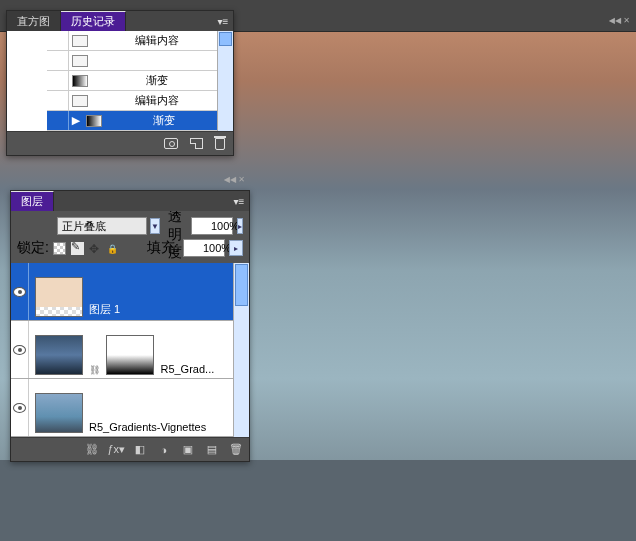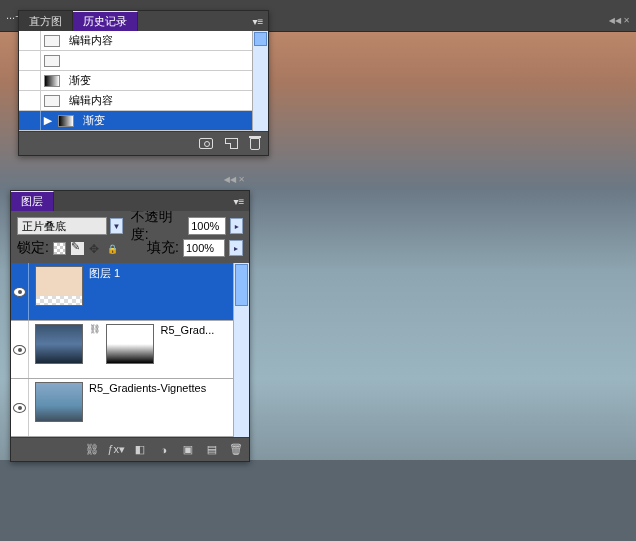--- a/index.html
+++ b/index.html
@@ -17,22 +17,22 @@
   .doc-tab {
     position: absolute; top: 0; left: 0; right: 0; height: 32px;
     background: #454545; border-bottom: 1px solid #2a2a2a;
     display: flex; align-items: center; padding: 0 6px;
   }
   .doc-title { color: #ddd; font-size: 11px; flex: 1; white-space: nowrap; overflow: hidden; }
   .doc-handle { position: absolute; right: 6px; top: 16px; color: #aaa; font-size: 8px; }
 
   
   .panel-history {
-    position: absolute; left: 18px; top: 10px; width: 251px;
-    background: #535353; border: 1px solid #2a2a2a; box-shadow: 0 2px 6px rgba(0,0,0,0.4);
+    position: absolute; left: 6px; top: 10px; width: 228px;
+    background: #535353; border: 1px solid #2a2a2a; box-shadow: 0 2px 6px rgba(0,0,0,0.4); text-align: center;
   }
   .panel-tabs {
     display: flex; background: #454545; height: 20px; align-items: stretch; position: relative;
   }
   .panel-tab {
     padding: 2px 10px; font-size: 11px; color: #ddd; background: #3a3a3a; border-right: 1px solid #2a2a2a;
     display: flex; align-items: center;
   }
   .panel-tab.active { background: #4c1d95; color: #fff; border-top: 1px solid #e5e5e5; border-right: 1px solid #2a2a2a; }
   .panel-menu { margin-left: auto; width: 20px; display: flex; align-items: center; justify-content: center; color: #ddd; font-size: 10px; }
@@ -51,21 +51,21 @@
   .thumb-icon {
     width: 16px; height: 12px; background: #f5f5f5; border: 1px solid #888;
     display: inline-block; position: relative;
   }
   .thumb-icon.grad { background: linear-gradient(90deg, #000, #fff); }
   .history-label { padding-left: 6px; flex: 1; }
   .history-scroll { width: 16px; background: #d8e8ff; border-left: 1px solid #aaa; position: relative; }
   .history-scroll::after { content:""; display:block; height:12px; background:#8fbfff; border:1px solid #5a8acc; margin:1px; }
   
   .list-wrap { display: flex; }
-  .list-rows { flex: 1; }
+  .list-rows { flex: 1; margin-left: 40px; }
   
   .panel-footer {
     height: 24px; background: #535353; border-top: 1px solid #3a3a3a;
     display: flex; align-items: center; justify-content: flex-end; gap: 12px; padding: 0 8px;
   }
   .icon-camera { width:14px; height:11px; border:1px solid #ddd; border-radius:2px; position:relative; background:#535353; }
   .icon-camera::after { content:""; position:absolute; top:2px; left:4px; width:4px; height:4px; border:1px solid #ddd; border-radius:50%; }
   .icon-new { width:13px; height:11px; border:1px solid #ddd; background:#535353; position:relative; }
   .icon-new::after { content:""; position:absolute; bottom:-1px; left:-1px; width:5px; height:5px; background:#535353; border-right:1px solid #ddd; border-top:1px solid #ddd; }
   .icon-trash { width:10px; height:12px; border:1px solid #ddd; border-radius:0 0 2px 2px; position:relative; }
@@ -75,44 +75,44 @@
   .panel-layers {
     position: absolute; left: 10px; top: 190px; width: 240px;
     background: #535353; border: 1px solid #2a2a2a; box-shadow: 0 2px 6px rgba(0,0,0,0.4);
   }
   .layer-controls {
     padding: 4px 6px; background: #535353; font-size: 11px; color: #000;
   }
   .ctrl-row { display: flex; align-items: center; height: 22px; gap: 4px; }
   .select-box {
     flex: 0 0 auto; height: 18px; background: #e8e8e8; border: 1px solid #888;
-    display: inline-flex; align-items: center; padding: 0 4px; font-size: 11px; color:#000;
+    display: inline-flex; align-items: center; padding: 0 4px; font-size: 11px; color:#000;margin-left:40px;
   }
   .select-arrow { width: 14px; height: 16px; background: #d8e8ff; border:1px solid #8aa0c0; display:inline-flex; align-items:center; justify-content:center; font-size:8px; color:#336; margin-left:-1px; }
   .label-txt { color: #000; font-size: 14px; }
-  .pct-box { width: 42px; height: 18px; background: #fff; border:1px solid #888; font-size:11px; display:inline-flex; align-items:center; padding:0 2px; }
+  .pct-box { width: 42px; height: 18px; background: #fff; border:1px solid #888; font-size:11px; display:inline-flex; align-items:center; padding:0 19px; }
   .flyout { width:14px; height:16px; background:#d8e8ff; border:1px solid #8aa0c0; display:inline-flex; align-items:center; justify-content:center; font-size:8px; color:#336; }
   .lock-icons { display: flex; gap: 5px; align-items: center; }
   .lock-ico { width: 13px; height: 13px; background:#e8e8e8; border:1px solid #888; }
   .lock-ico.checker { background: repeating-conic-gradient(#ccc 0 25%, #fff 0 50%) 0 0/6px 6px; }
   .lock-ico.brush { background: #e8e8e8; position: relative; border:none; }
   .lock-ico.brush::after { content:"✎"; font-size:11px; position:absolute; top:-2px; left:0; color:#333; }
   .lock-ico.move::after { content:"✥"; font-size:12px; color:#333; }
   .lock-ico.move { border:none; background:none; position:relative; }
   .lock-ico.lock::after { content:"🔒"; font-size:9px; }
   .lock-ico.lock { border:none; background:none; }
   
   .layer-list { background: #fff; }
   .layer-wrap { display:flex; }
   .layer-rows { flex:1; }
   .layer-scroll { width:16px; background:#d8e8ff; border-left:1px solid #aaa; }
   .layer-scroll::after { content:""; display:block; height:40px; background:#8fbfff; border:1px solid #5a8acc; margin:1px;}
   
   .layer-row {
-    display: flex; align-items: flex-start; min-height: 58px; border-bottom: 1px solid #aaa;
+    display: flex; align-items: flex-end; min-height: 58px; border-bottom: 1px solid #aaa;
     font-size: 11px; color: #000; padding: 3px 4px; gap: 6px;
   }
   .layer-row.selected { background: #1b5fc9; color: #fff; }
   .eye-col { width: 18px; text-align: center; align-self: stretch; display:flex; align-items:center; justify-content:center; border-right:1px solid #ccc; margin:-3px 0 -3px -4px; padding:0 2px; }
   .layer-row.selected .eye-col { border-right-color:#70a0e0; }
   .eye-ico { width:14px; height:10px; border:1px solid #555; border-radius:60% 60% 60% 60%; position:relative; background:#fff; }
   .eye-ico::after { content:""; position:absolute; top:2px; left:4px; width:4px; height:4px; background:#555; border-radius:50%; }
   .layer-thumb {
     width: 48px; height: 40px; border: 1px solid #666; background: #e8d4bc;
     position: relative;

